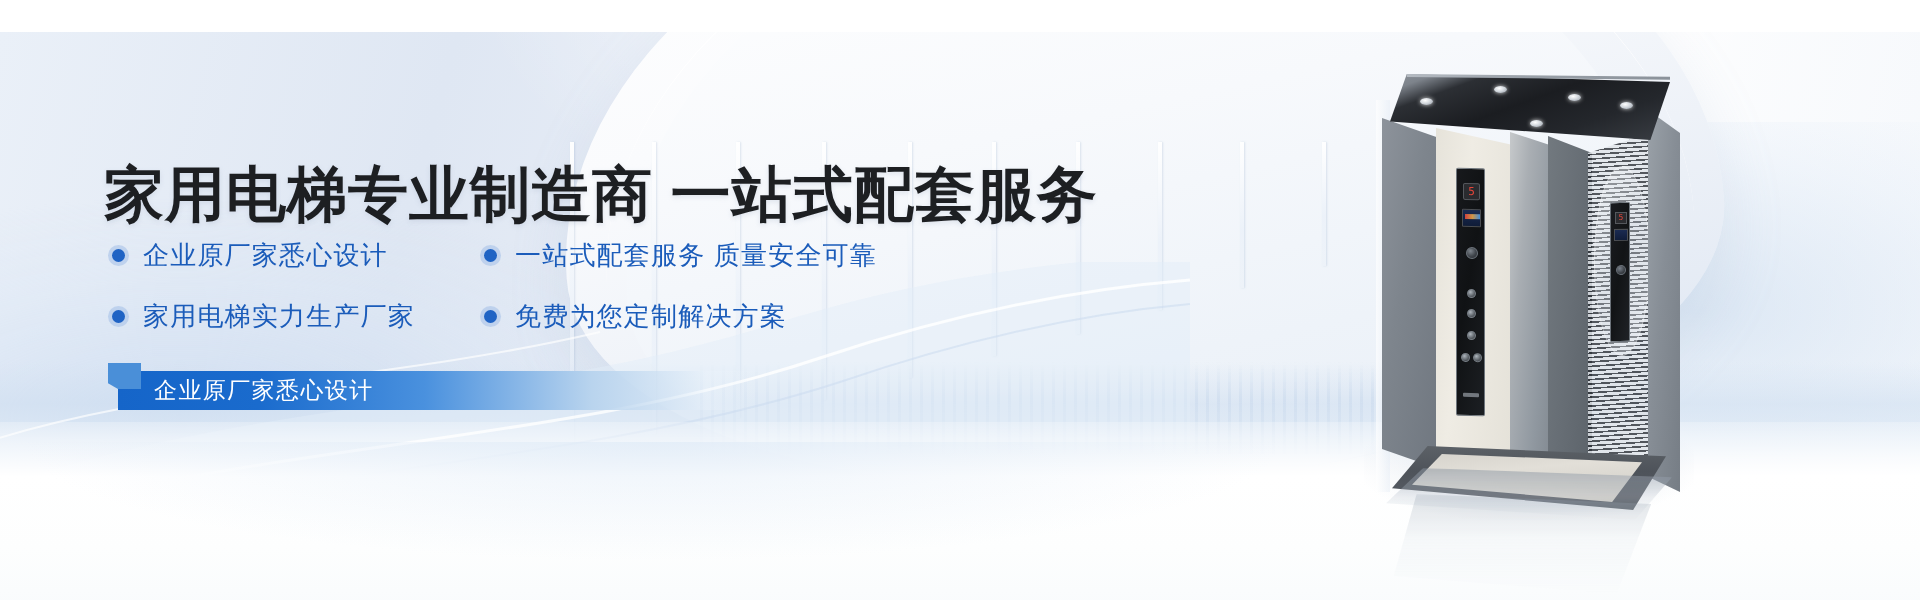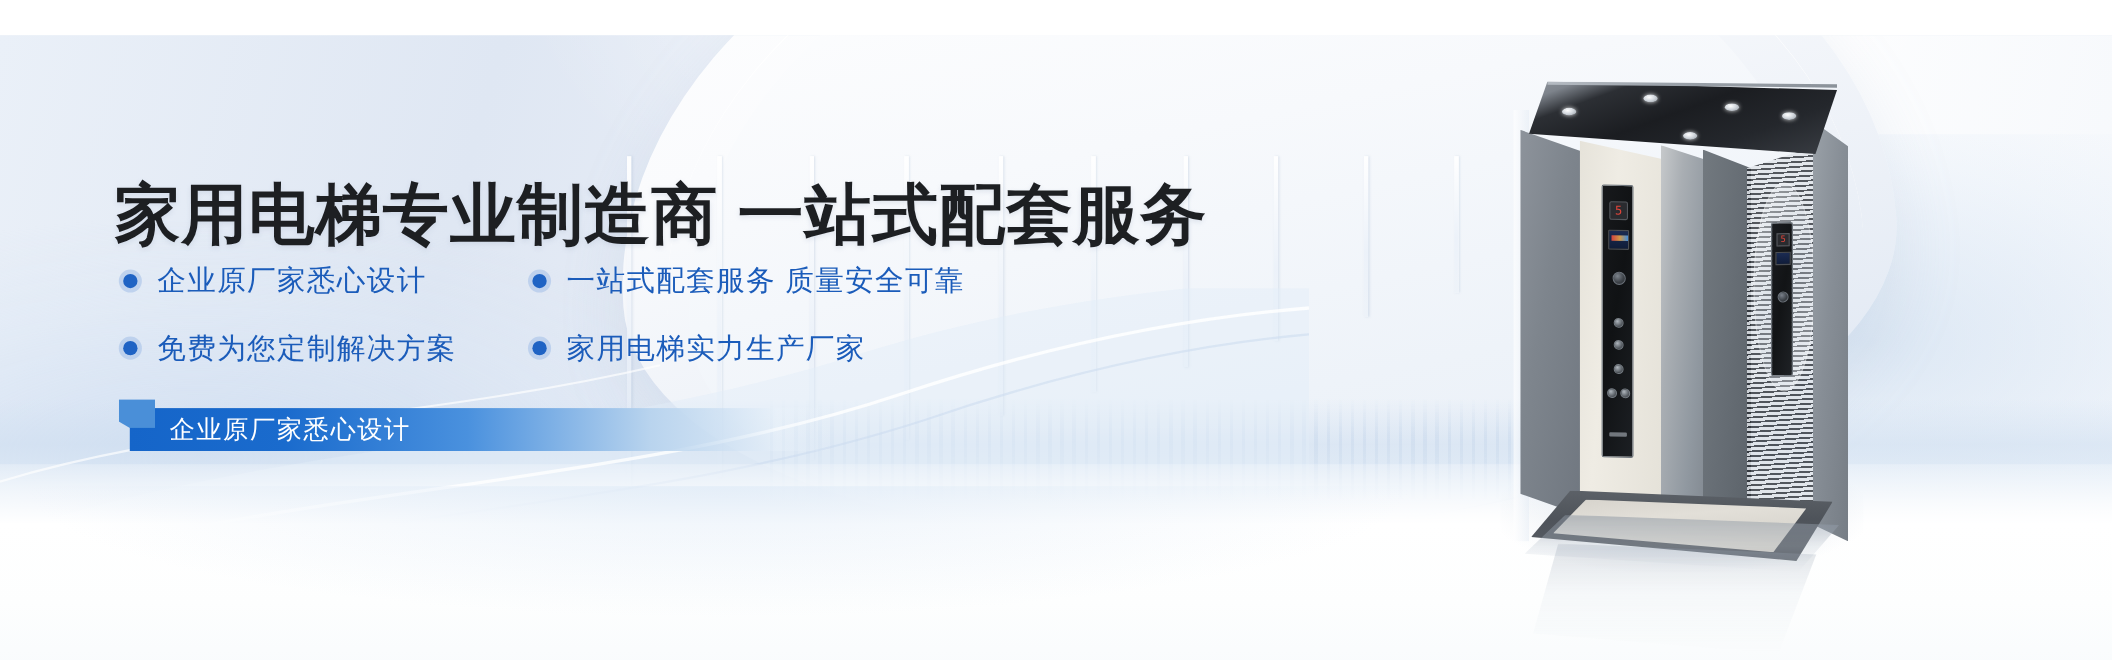--- a/index.html
+++ b/index.html
@@ -440,25 +440,25 @@
         </div>
         <div class="bullet">
           <span class="dot"></span>
           <span class="bullet-text">一站式配套服务 质量安全可靠</span>
         </div>
       </div>
 
       <div class="bullet-row">
         <div class="bullet">
           <span class="dot"></span>
-          <span class="bullet-text">免费为您定制解决方案</span>
+          <span class="bullet-text">家用电梯实力生产厂家</span>
         </div>
         <div class="bullet">
           <span class="dot"></span>
-          <span class="bullet-text">家用电梯实力生产厂家</span>
+          <span class="bullet-text">免费为您定制解决方案</span>
         </div>
       </div>
 
     </div>
 
     <div class="ribbon">
       <span class="ribbon-tab"></span>
       <span class="ribbon-text">企业原厂家悉心设计</span>
     </div>
 

